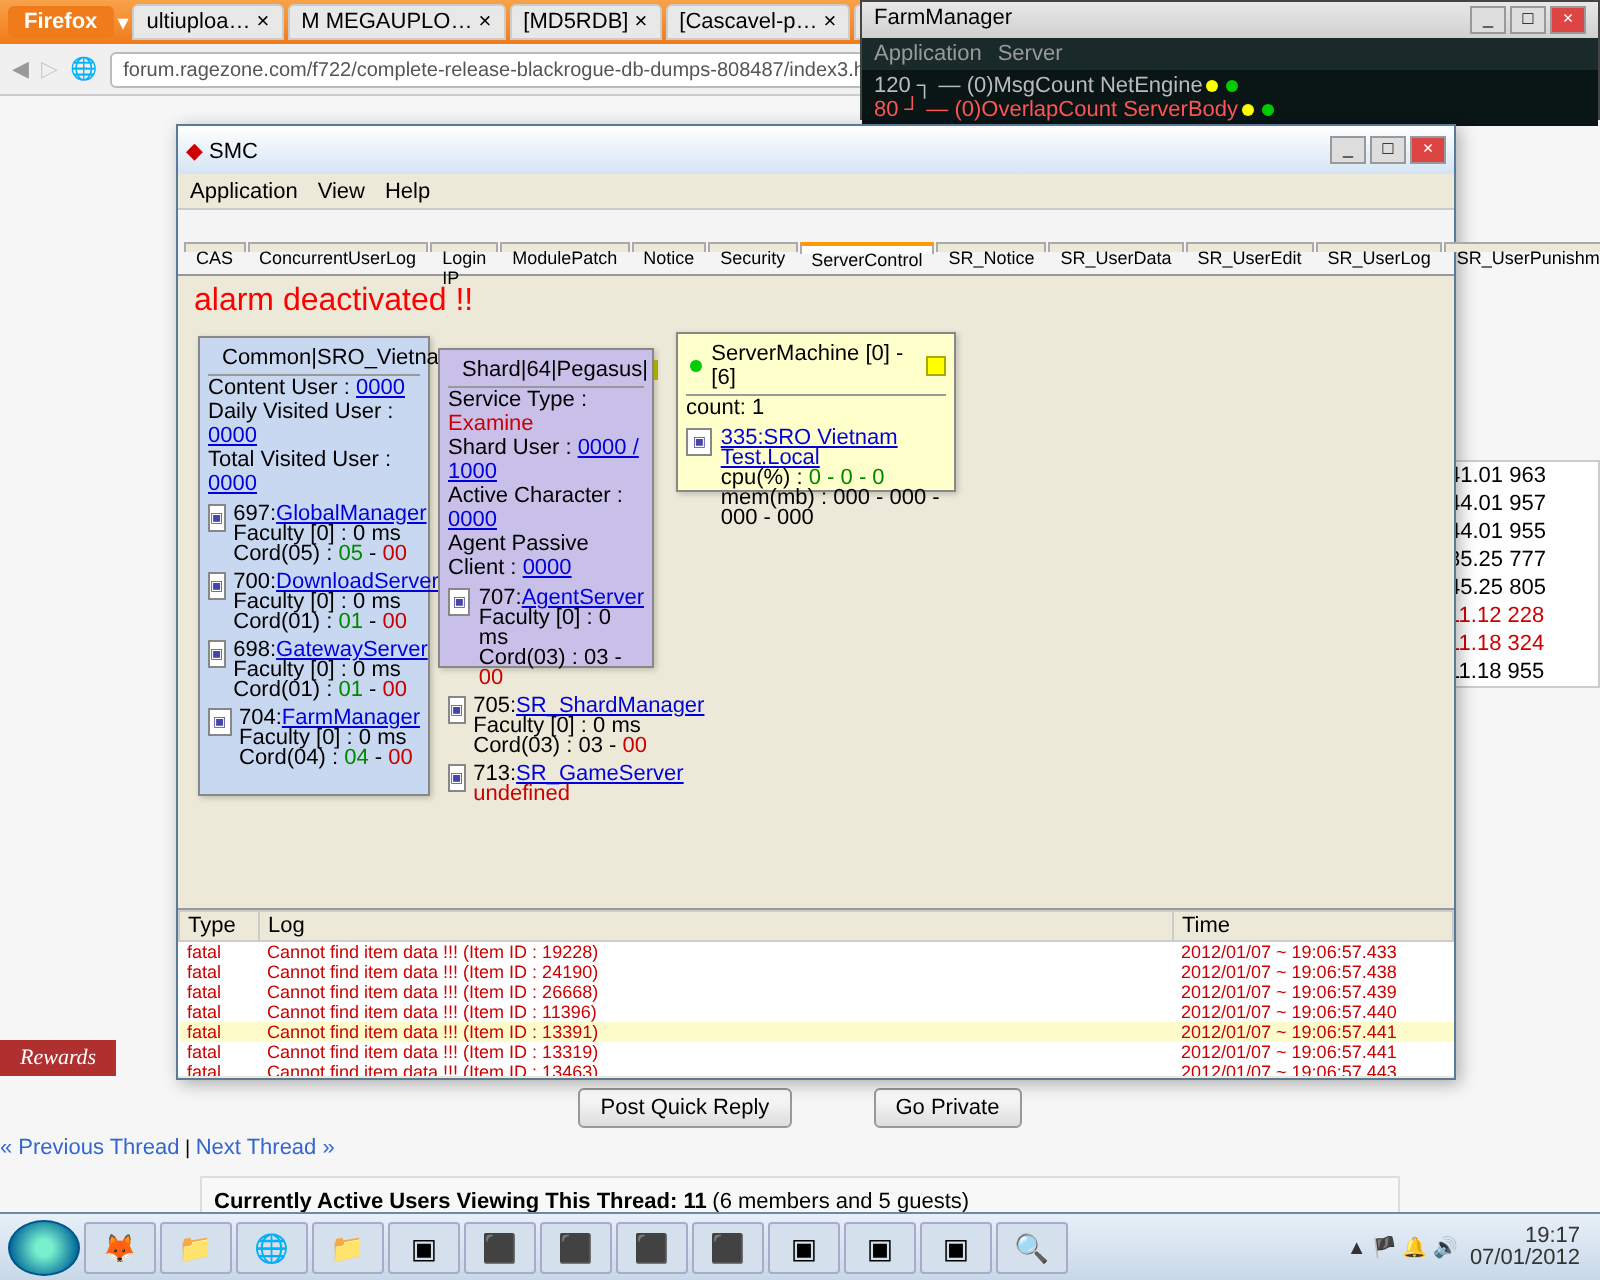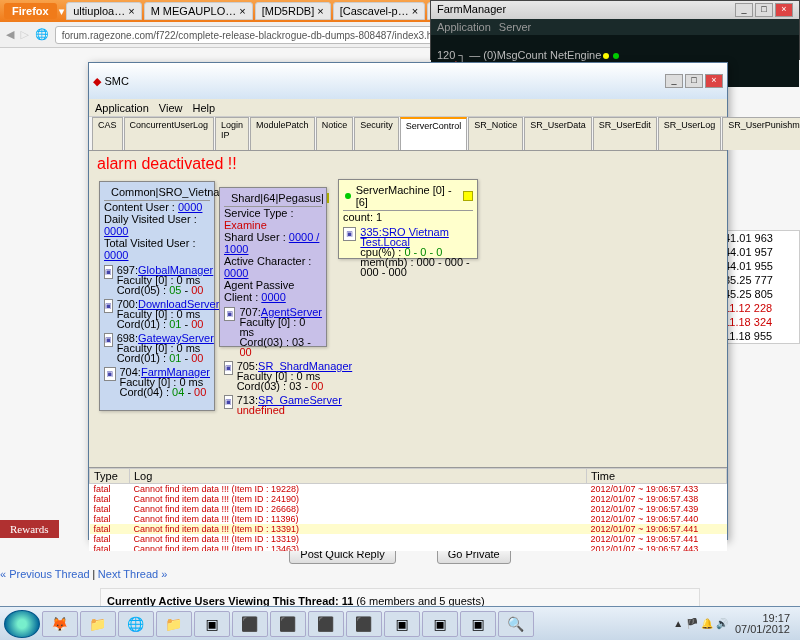--- a/index.html
+++ b/index.html
@@ -9,33 +9,33 @@
 .tab{background:#e8e8e8;padding:2px 6px;border:1px solid #ccc;border-radius:3px 3px 0 0;font-size:10px;display:flex;align-items:center;gap:3px}
 .tab.active{background:#fff}
 .nav-bar{height:26px;background:#f0f0f0;border-bottom:1px solid #ccc;display:flex;align-items:center;padding:0 6px;gap:6px}
 .url{flex:1;height:18px;background:#fff;border:1px solid #bbb;border-radius:3px;padding:0 6px;font-size:10px;line-height:18px;color:#555}
 .fm-win{position:absolute;top:0;right:0;width:370px;height:60px;background:#1a2a2a;border:1px solid #444}
 .fm-title{background:linear-gradient(#e8e8e8,#d0d0d0);height:18px;font-size:10px;padding:2px 6px;display:flex;justify-content:space-between}
 .wc{display:flex;gap:2px}
 .wc span{width:18px;height:14px;background:#ddd;border:1px solid #999;font-size:9px;text-align:center}
 .wc .x{background:#d44;color:#fff}
 .fm-tabs{display:flex;gap:8px;padding:2px 6px;color:#999;font-size:10px}
-.fm-body{background:#0a1515;color:#bbb;font-size:9px;padding:14px 6px}
+.fm-body{background:#0a1515;color:#bbb;font-size:9px;padding:2px 6px}
 .fm-line{white-space:nowrap}
 .dot{display:inline-block;width:6px;height:6px;border-radius:50%;margin:0 2px}
 .dy{background:#ff0}
 .dg{background:#0c0}
 .dr{background:#f33}
 .numbox{position:absolute;right:0;top:230px;width:80px;background:#fff;border:1px solid #ccc;font-size:9px}
 .numbox div{padding:1px 3px}
 .nr{color:#c00}
 .smc{position:absolute;left:88px;top:62px;width:640px;height:478px;background:#ece9d8;border:1px solid #5a7a9a;box-shadow:2px 2px 8px rgba(0,0,0,.3)}
-.smc-title{height:36px;background:linear-gradient(#fff,#d4e4f4);display:flex;align-items:center;justify-content:space-between;padding:0 4px;font-size:10px}
+.smc-title{height:24px;background:linear-gradient(#fff,#d4e4f4);display:flex;align-items:center;justify-content:space-between;padding:0 4px;font-size:10px}
 .smc-menu{height:18px;display:flex;gap:10px;padding:0 6px;font-size:10px;align-items:center;border-bottom:1px solid #ccc}
-.smc-tabs{height:34px;display:flex;padding:0 3px;border-bottom:1px solid #999;background:#f4f4f4}
+.smc-tabs{height:18px;display:flex;padding:16px 3px;border-bottom:1px solid #999;background:#f4f4f4}
 .st{padding:2px 5px;border:1px solid #aaa;border-bottom:none;font-size:9px;background:#ece9d8;margin-right:1px}
 .st.sel{background:#fff;border-top:2px solid #f90}
 .alarm{color:#f00;font-size:16px;padding:4px 8px;font-weight:normal}
 .cards{position:relative;height:290px}
 .card{position:absolute;border:1px solid #888;box-shadow:1px 1px 3px rgba(0,0,0,.2);font-size:9px;padding:4px}
 .c1{left:10px;top:4px;width:116px;height:230px;background:#c8d8f0}
 .c2{left:130px;top:10px;width:108px;height:160px;background:#c8c0e8;z-index:2}
 .c3{left:249px;top:2px;width:140px;height:80px;background:#ffffcc}
 .ch{display:flex;align-items:center;gap:3px;font-size:9px;border-bottom:1px solid #999;padding-bottom:2px}
 .pin{width:10px;height:10px;background:#ff0;border:1px solid #aa0;margin-left:auto}
@@ -49,21 +49,21 @@
 .log table{width:100%;border-collapse:collapse}
 .log th{text-align:left;background:#ece9d8;border:1px solid #ccc;padding:1px 4px;font-weight:normal}
 .log td{padding:0 4px;font-size:9px}
 .log .f{color:#c00}
 .log .hl{background:#fffccc}
 .btns{text-align:center;margin-top:6px}
 .btns button{background:linear-gradient(#fff,#ddd);border:1px solid #999;padding:3px 10px;border-radius:3px;margin:0 19px;font-size:11px}
 .threadnav{font-size:10px;margin-top:4px}
 .threadnav a{color:#36c}
 .active-users{margin:8px 100px;background:#f8f8f8;border:1px solid #ddd;padding:6px;font-size:10px}
-.rewards{position:absolute;left:0;top:520px;background:#b03030;color:#fff;padding:3px 10px;font-family:Georgia}
+.rewards{position:absolute;left:0;top:520px;background:#b03030;color:#fff;font-style:italic;padding:3px 10px;font-family:Georgia}
 .taskbar{position:absolute;bottom:0;left:0;right:0;height:34px;background:linear-gradient(#e8f0f8,#c8d8e8);border-top:1px solid #6a8aaa;display:flex;align-items:center;padding:0 4px;gap:2px}
 .start{width:36px;height:28px;background:radial-gradient(circle,#7ec 20%,#069 80%);border-radius:50%;border:1px solid #058}
 .tb-icon{width:36px;height:26px;background:#d4e0ec;border:1px solid #aac;border-radius:2px;display:flex;align-items:center;justify-content:center;font-size:14px}
 .tray{margin-left:auto;display:flex;align-items:center;gap:6px;font-size:10px;color:#333;padding-right:6px}
 .clock{text-align:right;line-height:11px}
 </style>
 </head>
 <body>
 
 <div class="ff-bar">

